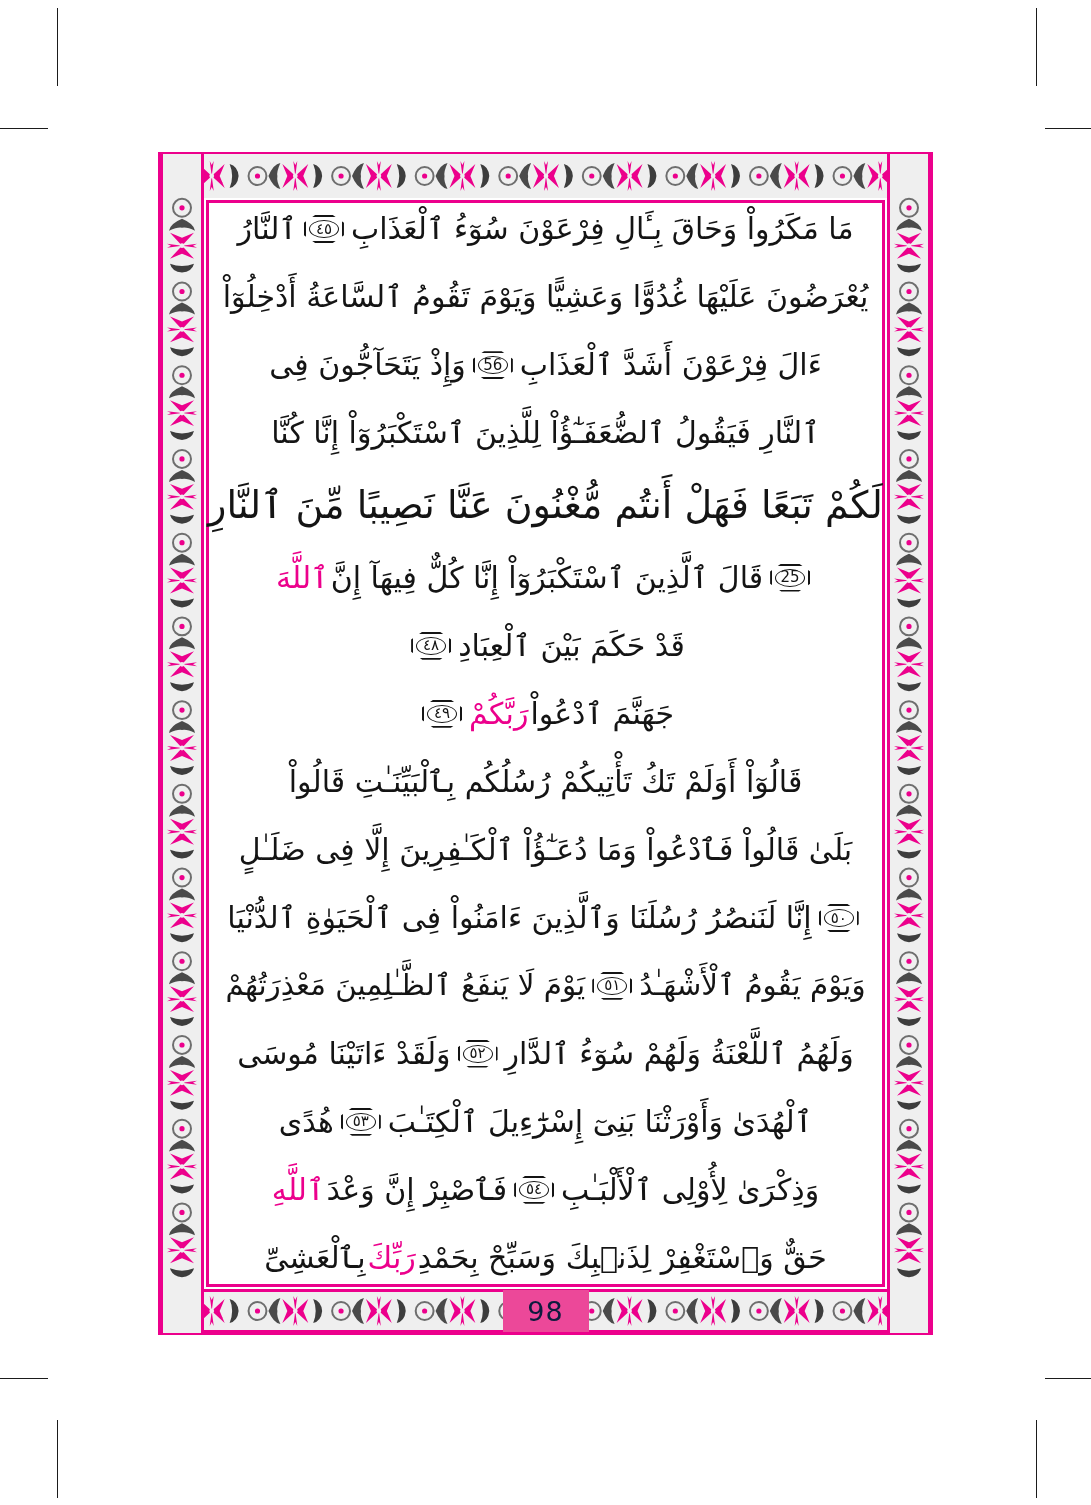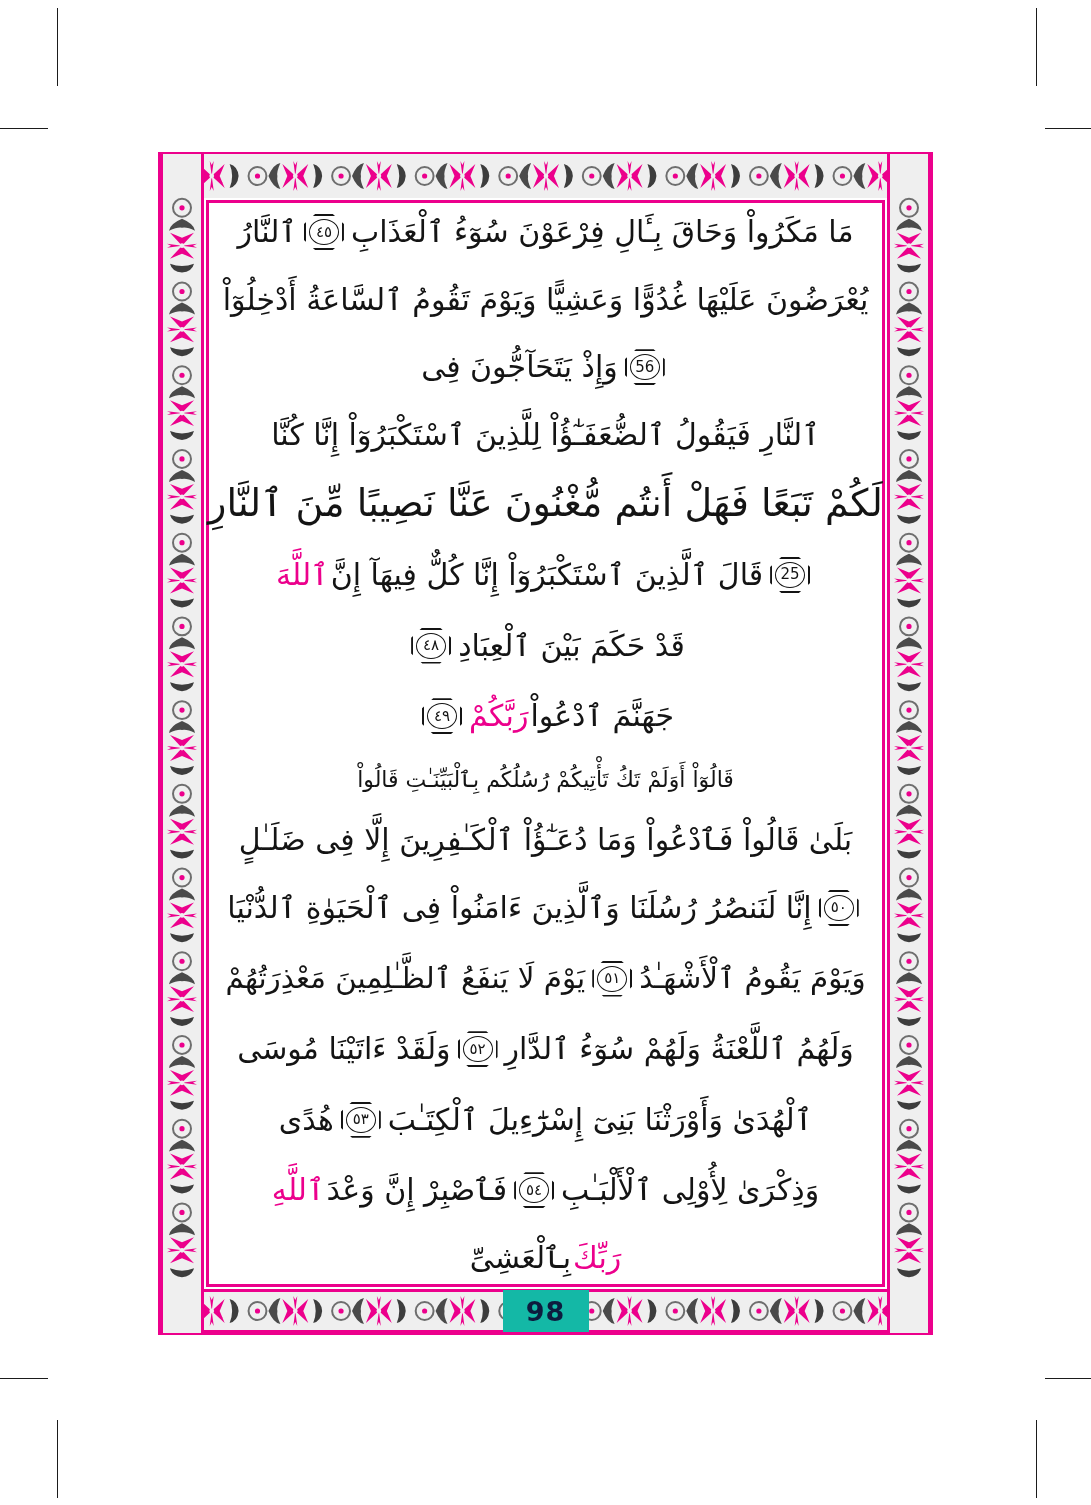--- a/index.html
+++ b/index.html
@@ -36,35 +36,35 @@
          white-space:nowrap;color:#141414;
          font-family:"DejaVu Sans","Liberation Sans",sans-serif;
          font-size:30px;line-height:1.0;letter-spacing:0px;
          display:flex;align-items:center;justify-content:center;gap:2px;}
 
   .seg{display:inline-block;}
   .hi{color:#ec008c;}
 
   
   .ayah{display:inline-flex;align-items:center;justify-content:center;
-        width:40px;height:36px;flex:0 0 auto;margin:0 5px;position:relative;
+        width:40px;height:28px;flex:0 0 auto;margin:0 5px;position:relative;
         font-size:15px;color:#141414;}
   .ayah::before{content:"";position:absolute;inset:0;
         border:2px solid #141414;
         clip-path:polygon(28% 0,72% 0,100% 28%,100% 72%,72% 100%,28% 100%,0 72%,0 28%);
         background:transparent;}
   .ayah::after{content:"";position:absolute;inset:5px;border:1.5px solid #141414;border-radius:50%;}
   .ayah span{position:relative;z-index:2;font-size:15px;}
 
   
   #pagenum{position:absolute;left:50%;transform:translateX(-50%);
-           bottom:3px;height:42px;min-width:86px;background:#14b8a6;
+           bottom:3px;height:42px;min-width:86px;background:#ec4899;
            display:flex;align-items:center;justify-content:center;
            font-family:"DejaVu Sans","Liberation Sans",sans-serif;
-           font-size:27px;font-weight:700;color:#0d1b3e;letter-spacing:1px;z-index:6;}
+           font-size:27px;font-weight:400;color:#0d1b3e;letter-spacing:1px;z-index:6;}
 </style>
 </head>
 <body>
 
 <div class="crop v" style="left:57px;top:8px;height:78px;"></div>
 <div class="crop h" style="left:0px;top:128px;width:48px;"></div>
 <div class="crop v" style="left:1036px;top:8px;height:78px;"></div>
 <div class="crop h" style="left:1045px;top:128px;width:46px;"></div>
 <div class="crop v" style="left:57px;top:1420px;height:78px;"></div>
 <div class="crop h" style="left:0px;top:1378px;width:48px;"></div>
@@ -204,20 +204,21 @@
         <span class="seg">مَا مَكَرُواْ وَحَاقَ بِـَٔالِ فِرْعَوْنَ سُوٓءُ ٱلْعَذَابِ</span>
         <span class="ayah">
           <span>٤٥</span>
         </span>
         <span class="seg">ٱلنَّارُ</span>
       </div>
       <div class="aline" id="line-2" style="font-size: 30px; justify-content: center;">
         <span class="seg">يُعْرَضُونَ عَلَيْهَا غُدُوًّا وَعَشِيًّا وَيَوْمَ تَقُومُ ٱلسَّاعَةُ أَدْخِلُوٓاْ</span>
       </div>
       <div class="aline" id="line-3" style="font-size: 30px;">
+        <span class="seg">ءَالَ فِرْعَوْنَ أَشَدَّ ٱلْعَذَابِ</span>
         <span class="ayah">
           <span>56</span>
         </span>
         <span class="seg">وَإِذْ يَتَحَآجُّونَ فِى</span>
       </div>
       <div class="aline" id="line-4" style="font-size: 30px;">
         <span class="seg">ٱلنَّارِ فَيَقُولُ ٱلضُّعَفَـٰٓؤُاْ لِلَّذِينَ ٱسْتَكْبَرُوٓاْ إِنَّا كُنَّا</span>
       </div>
       <div class="aline" id="line-5" style="font-size: 38px;">
         <span class="seg">لَكُمْ تَبَعًا فَهَلْ أَنتُم مُّغْنُونَ عَنَّا نَصِيبًا مِّنَ ٱلنَّارِ</span>
@@ -235,21 +236,21 @@
           <span>٤٨</span>
         </span>
       </div>
       <div class="aline" id="line-8" style="font-size: 30px;">
         <span class="seg">جَهَنَّمَ ٱدْعُواْ</span>
         <span class="seg hi">رَبَّكُمْ</span>
         <span class="ayah">
           <span>٤٩</span>
         </span>
       </div>
-      <div class="aline" id="line-9" style="font-size: 22px;">
+      <div class="aline" id="line-9" style="font-size: 30px;">
         <span class="seg">قَالُوٓاْ أَوَلَمْ تَكُ تَأْتِيكُمْ رُسُلُكُم بِٱلْبَيِّنَـٰتِ قَالُواْ</span>
       </div>
       <div class="aline" id="line-10" style="font-size: 30px;">
         <span class="seg">بَلَىٰ قَالُواْ فَٱدْعُواْ وَمَا دُعَـٰٓؤُاْ ٱلْكَـٰفِرِينَ إِلَّا فِى ضَلَـٰلٍ</span>
       </div>
       <div class="aline" id="line-11" style="font-size: 30px;">
         <span class="ayah">
           <span>٥٠</span>
         </span>
         <span class="seg">إِنَّا لَنَنصُرُ رُسُلَنَا وَٱلَّذِينَ ءَامَنُواْ فِى ٱلْحَيَوٰةِ ٱلدُّنْيَا</span>
@@ -277,19 +278,20 @@
       </div>
       <div class="aline" id="line-15" style="font-size: 30px;">
         <span class="seg">وَذِكْرَىٰ لِأُوْلِى ٱلْأَلْبَـٰبِ</span>
         <span class="ayah">
           <span>٥٤</span>
         </span>
         <span class="seg">فَٱصْبِرْ إِنَّ وَعْدَ</span>
         <span class="seg hi">ٱللَّهِ</span>
       </div>
       <div class="aline" id="line-16" style="font-size: 30px;">
+        <span class="seg">حَقٌّ وَٱسْتَغْفِرْ لِذَنۢبِكَ وَسَبِّحْ بِحَمْدِ</span>
         <span class="seg hi">رَبِّكَ</span>
         <span class="seg">بِٱلْعَشِىِّ</span>
       </div>
     </div>
 
   <div id="pagenum">98</div>
 </div>
 
 </body></html>

